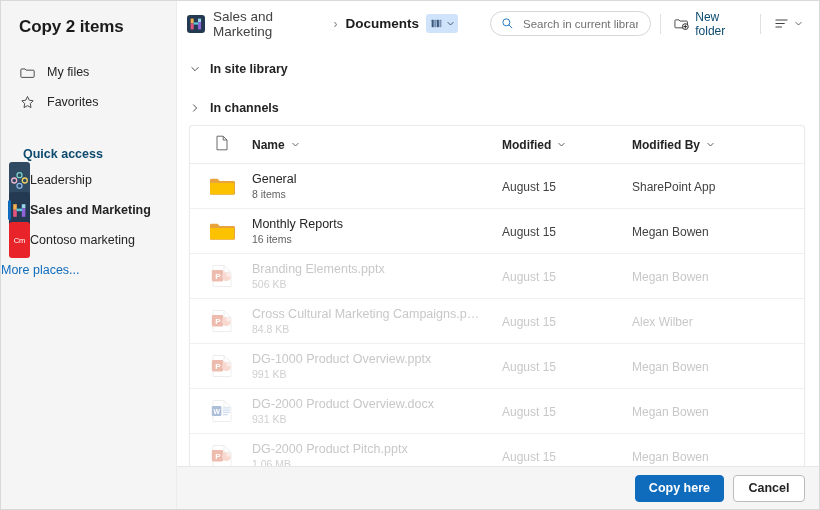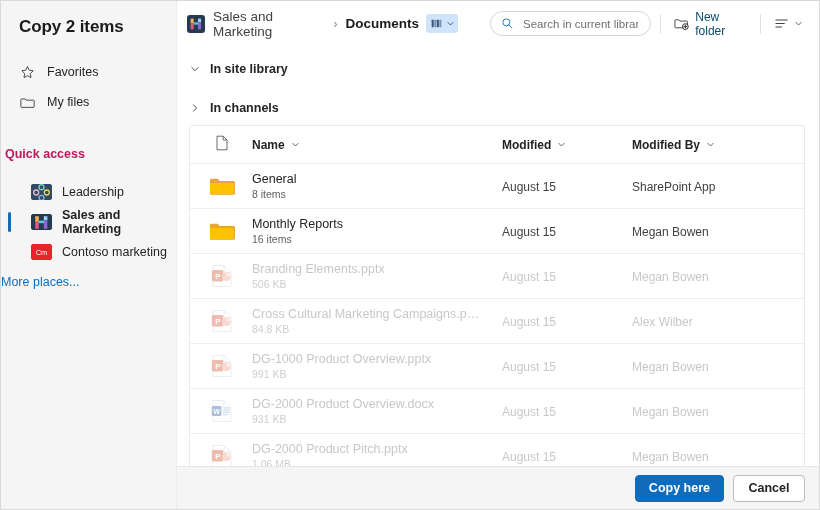--- a/index.html
+++ b/index.html
@@ -59,49 +59,48 @@
     color: #242424;
   }
   .nav-ico {
     width: 17px; height: 17px;
     display: flex; align-items: center; justify-content: center;
     flex: 0 0 17px;
   }
   .section-head {
     font-size: 12.5px;
     font-weight: bold;
-    color: #be185d;
-    padding: 0 0 0 4px;
+    color: #0c4a6e;
+    padding: 0 0 0 22px;
     margin-top: 30px;
-    margin-bottom: 16px;
+    margin-bottom: 4px;
   }
   .qa-item {
     display: flex;
     align-items: center;
     height: 30px;
-    padding-left: 30px;
-    gap: 10px;
+    padding-left: 8px;
     cursor: pointer;
     position: relative;
   }
   .qa-item .qa-label {
     font-size: 12.5px;
     color: #242424;
   }
   .qa-item.selected .qa-label { font-weight: bold; }
   .qa-item.selected::before {
     content: "";
     position: absolute;
     left: 7px; top: 5px;
     width: 3px; height: 20px;
     background: #0f6cbd;
     border-radius: 2px;
   }
   .team-ico {
-    width: 21px; height: 16px;
+    width: 21px; height: 36px;
     border-radius: 3px;
     flex: 0 0 21px;
     display: flex; align-items: center; justify-content: flex-start;
     overflow: hidden;
   }
   .more-places {
     font-size: 12.5px;
     color: #0f6cbd;
     margin-top: 8px;
     cursor: pointer;
@@ -270,33 +269,33 @@
 
   <div id="sidebar">
 
     <div class="dlg-title">Copy 2 items</div>
 
     <div class="nav-list">
 
       <div class="nav-item">
         <span class="nav-ico">
           <svg width="15" height="15" viewBox="0 0 16 16">
-            <path d="M8 1.6l1.85 3.92 4.15.62-3 3.03.71 4.26L8 11.4l-3.71 2.03.71-4.26-3-3.03 4.15-.62z" fill="none" stroke="#424242" stroke-width="1" stroke-linejoin="round"></path>
-          </svg>
-        </span>
-        <span class="nav-label">Favorites</span>
+            <path d="M1.8 4.2h3.6l1.1 1.3h7.7c.5 0 .9.4.9.9v5.9c0 .5-.4.9-.9.9H1.8c-.5 0-.9-.4-.9-.9V5.1c0-.5.4-.9.9-.9z" fill="none" stroke="#424242" stroke-width="1"></path>
+          </svg>
+        </span>
+        <span class="nav-label">My files</span>
       </div>
 
       <div class="nav-item">
         <span class="nav-ico">
           <svg width="15" height="15" viewBox="0 0 16 16">
-            <path d="M1.8 4.2h3.6l1.1 1.3h7.7c.5 0 .9.4.9.9v5.9c0 .5-.4.9-.9.9H1.8c-.5 0-.9-.4-.9-.9V5.1c0-.5.4-.9.9-.9z" fill="none" stroke="#424242" stroke-width="1"></path>
-          </svg>
-        </span>
-        <span class="nav-label">My files</span>
+            <path d="M8 1.6l1.85 3.92 4.15.62-3 3.03.71 4.26L8 11.4l-3.71 2.03.71-4.26-3-3.03 4.15-.62z" fill="none" stroke="#424242" stroke-width="1" stroke-linejoin="round"></path>
+          </svg>
+        </span>
+        <span class="nav-label">Favorites</span>
       </div>
     </div>
 
     <div class="section-head">Quick access</div>
 
     <div>
 
       <div class="qa-item">
         <span class="team-ico" style="background:#2f4a62;">
           <svg width="21" height="21" viewBox="0 0 21 21">

